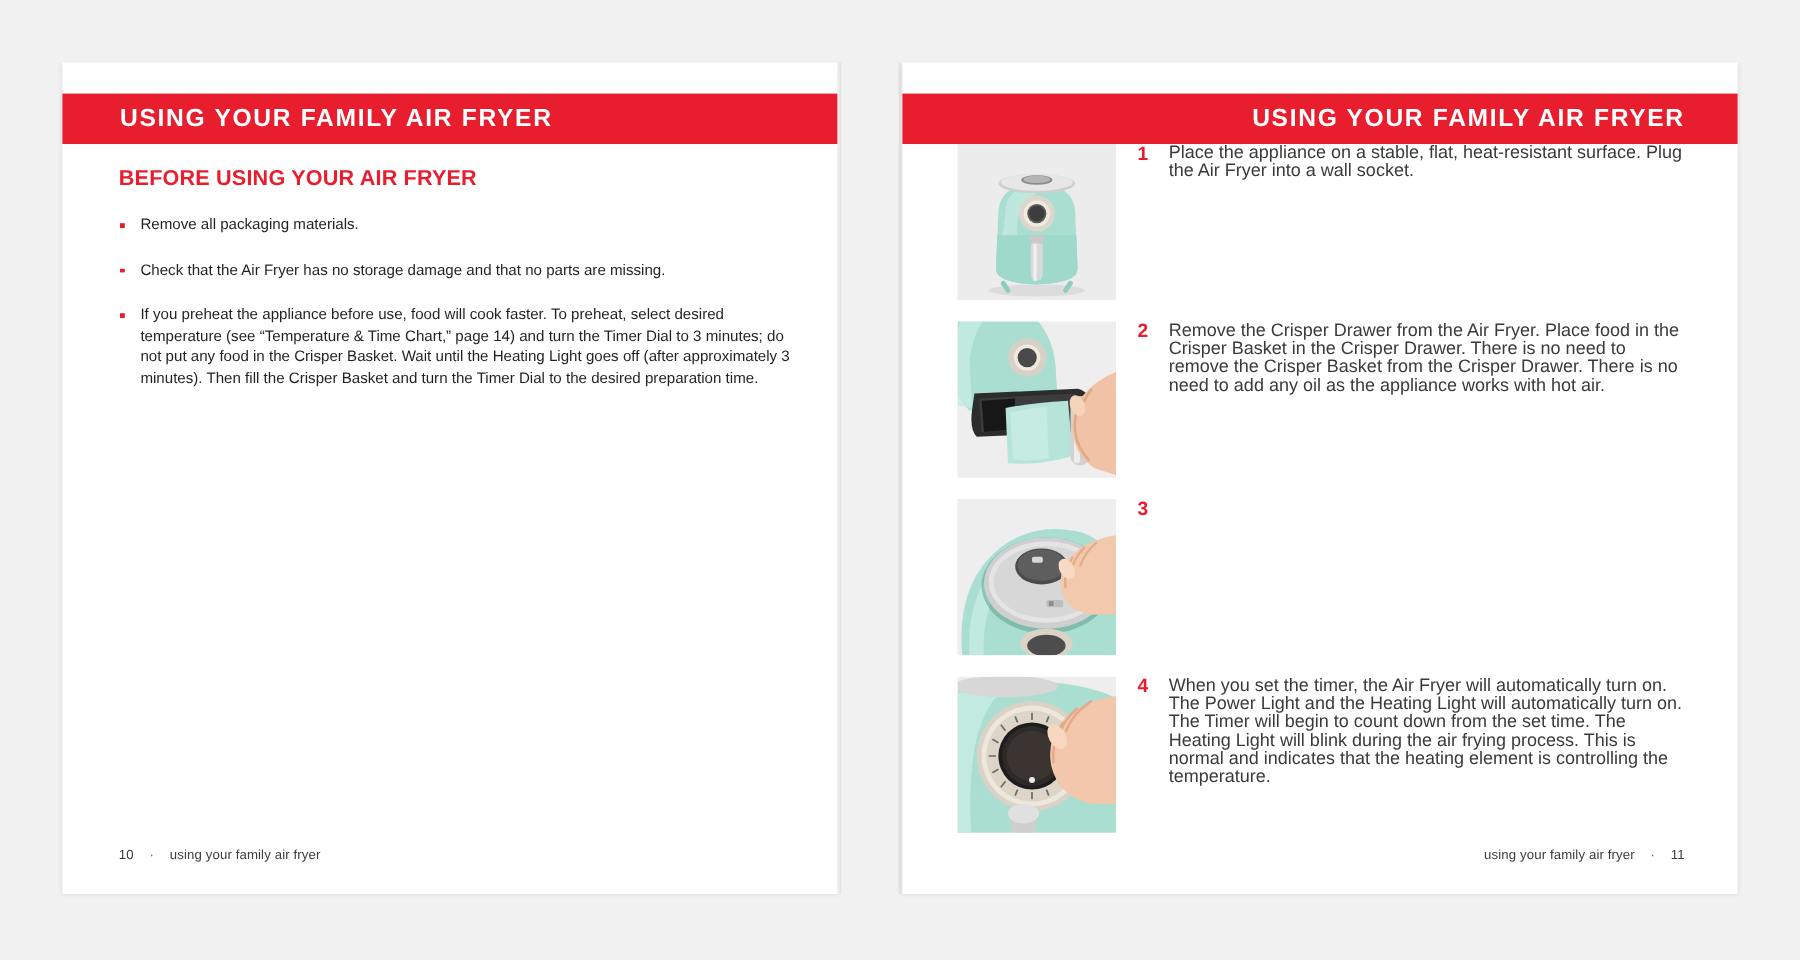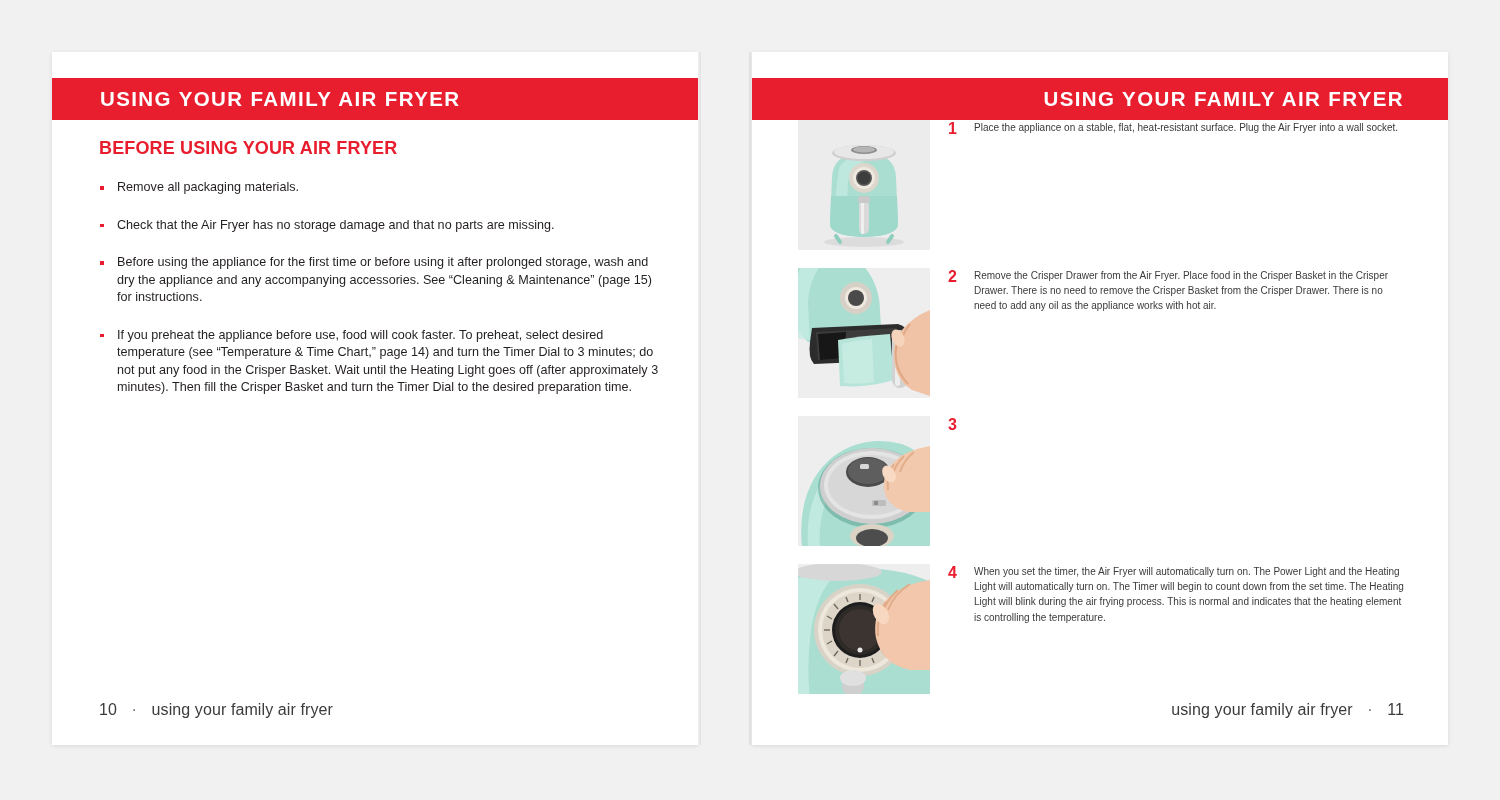--- a/index.html
+++ b/index.html
@@ -137,32 +137,32 @@
     flex: 0 0 26px;
     margin-left: 18px;
     color: #e81d2d;
     font-size: 16px;
     font-weight: bold;
     line-height: 15px;
     padding-top: 1px;
   }
   .step-text {
     flex: 1 1 auto;
-    font-size: 10px;
+    font-size: 15px;
     line-height: 15.2px;
     color: #3a3a3a;
     padding-top: 0px;
     padding-right: 6px;
   }
 
   
   .footer {
     position: absolute;
     bottom: 26px;
-    font-size: 16px;
+    font-size: 11px;
     color: #3b3b3b;
     letter-spacing: .1px;
     white-space: nowrap;
   }
   .footer.left-f  { left: 47px; }
   .footer.right-f { right: 44px; text-align: right; }
   .footer .dot { padding: 0 10px; color: #6b6b6b; }
 </style>
 </head>
 <body>
@@ -174,21 +174,20 @@
     <div class="banner">
       <div class="banner-title">USING YOUR FAMILY AIR FRYER</div>
     </div>
 
     <div class="left-body">
       <div class="section-head">BEFORE USING YOUR AIR FRYER</div>
 
       <ul class="bullets">
         <li>Remove all packaging materials.</li>
         <li>Check that the Air Fryer has no storage damage and that no parts are missing.</li>
-        <li>Before using the appliance for the first time or before using it after prolonged storage, wash and dry the appliance and any accompanying accessories. See “Cleaning &amp; Maintenance” (page 15) for instructions.</li>
         <li>If you preheat the appliance before use, food will cook faster. To preheat, select desired temperature (see “Temperature &amp; Time Chart,” page 14) and turn the Timer Dial to 3 minutes; do not put any food in the Crisper Basket. Wait until the Heating Light goes off (after approximately 3 minutes). Then fill the Crisper Basket and turn the Timer Dial to the desired preparation time.</li>
       </ul>
     </div>
 
     <div class="footer left-f">
       <span>10</span>
       <span class="dot">·</span>
       <span>using your family air fryer</span>
     </div>
   </div>

